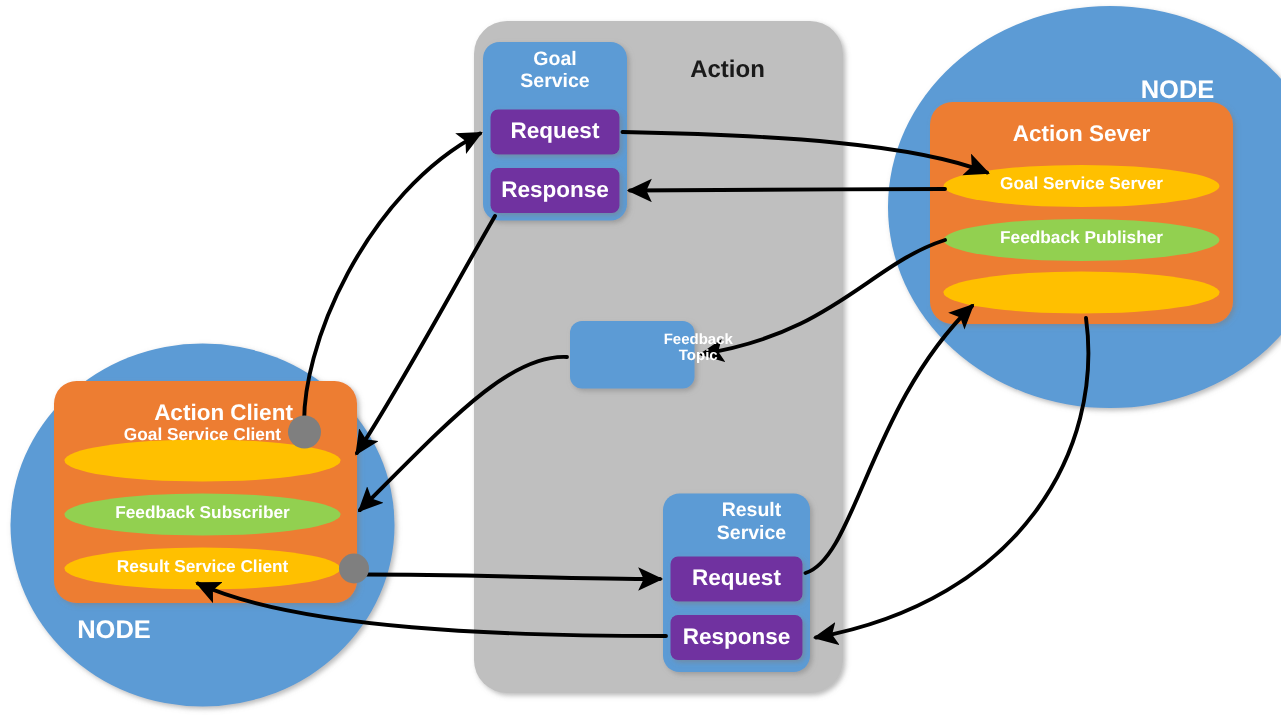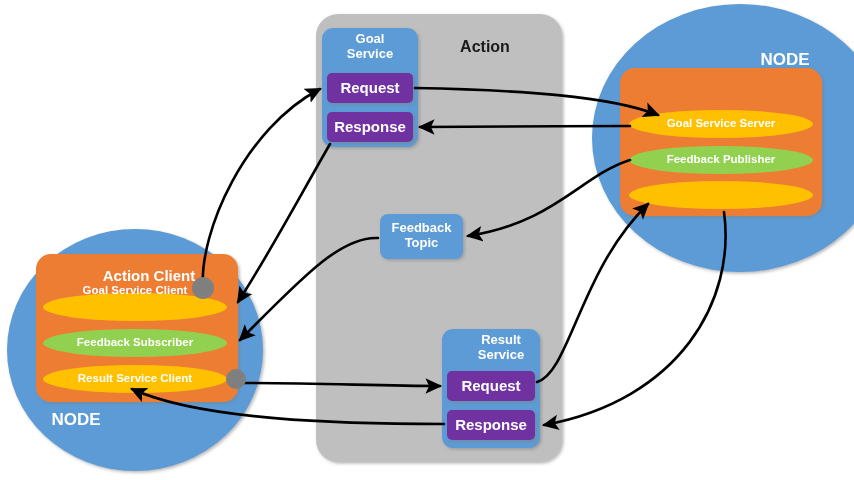--- a/index.html
+++ b/index.html
@@ -105,29 +105,30 @@
     <ellipse cx="236" cy="379" rx="10" ry="10" fill="#7f7f7f"></ellipse>
   </svg>
 
   <div class="label lbl-black" style="left:430px; top:38px; width:110px; font-size:16px;">Action</div>
 
   <div class="label lbl-white" style="left:322px; top:32px; width:96px; font-size:13px;">Goal
 Service</div>
   <div class="label lbl-white" style="left:327px; top:80px; width:86px; font-size:15px;">Request</div>
   <div class="label lbl-white" style="left:327px; top:119px; width:86px; font-size:15px;">Response</div>
 
-  <div class="label lbl-white" style="left:380px; top:221px; width:83px; font-size:13px;">Feedback
+  <div class="label lbl-white" style="left:380px; top:221px; width:83px; font-size:10px;padding-left:44px;">Feedback
 Topic</div>
 
   <div class="label lbl-white" style="left:452px; top:333px; width:98px; font-size:13px;">Result
 Service</div>
   <div class="label lbl-white" style="left:447px; top:378px; width:88px; font-size:15px;">Request</div>
   <div class="label lbl-white" style="left:447px; top:417px; width:88px; font-size:15px;">Response</div>
 
   <div class="label lbl-white" style="left:740px; top:50px; width:90px; font-size:17px;">NODE</div>
+  <div class="label lbl-white" style="left:620px; top:82px; width:202px; font-size:15px;">Action Sever</div>
   <div class="label lbl-white" style="left:629px; top:117px; width:184px; font-size:11.5px;">Goal Service Server</div>
   <div class="label lbl-white" style="left:629px; top:153px; width:184px; font-size:11.5px;">Feedback Publisher</div>
 
   <div class="label lbl-white" style="left:36px; top:410px; width:80px; font-size:17px;">NODE</div>
   <div class="label lbl-white" style="left:36px; top:268px; width:202px; font-size:15px;padding-left:12px;">Action Client</div>
   <div class="label lbl-white" style="left:43px; top:284px; width:184px; font-size:11.5px;">Goal Service Client</div>
   <div class="label lbl-white" style="left:43px; top:336px; width:184px; font-size:11.5px;">Feedback Subscriber</div>
   <div class="label lbl-white" style="left:43px; top:372px; width:184px; font-size:11.5px;">Result Service Client</div>
 
 </div>

